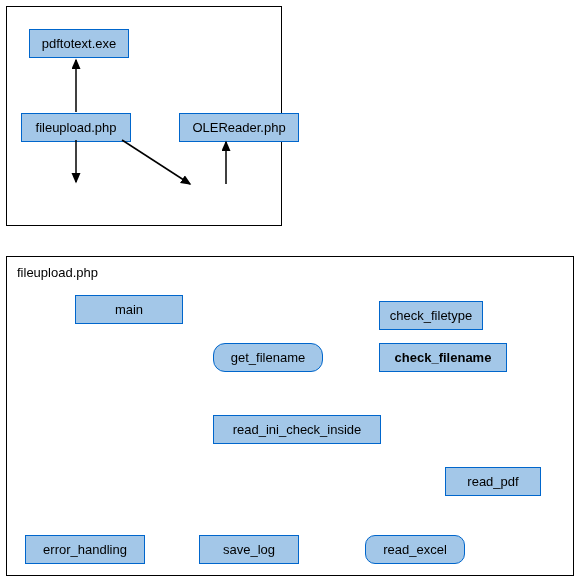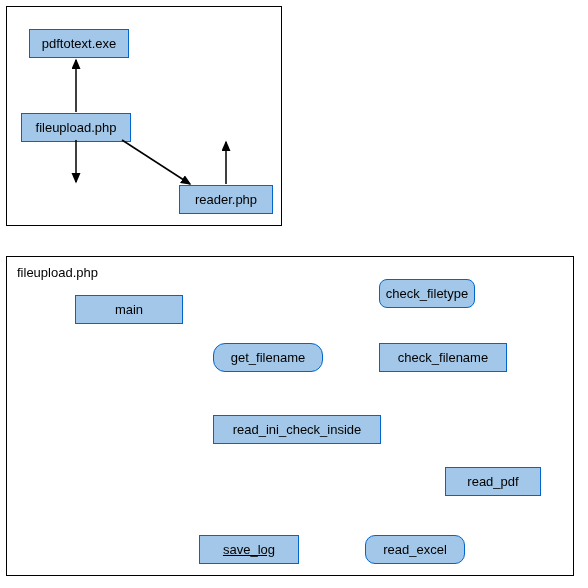--- a/index.html
+++ b/index.html
@@ -8,21 +8,21 @@
   .node { position: absolute; border: 1px solid #0066cc; background: #a3c7e8; text-align: center; padding: 6px 0; font-size: 13px; }
   svg { position: absolute; top: 0; left: 0; }
   .title { position: absolute; font-size: 13px; }
 </style>
 </head>
 <body>
 
 <div class="container" style="left:6px; top:6px; width:276px; height:220px;">
   <div class="node" style="left:22px; top:22px; width:100px;"><span>pdftotext.exe</span></div>
   <div class="node" style="left:14px; top:106px; width:110px;"><span>fileupload.php</span></div>
-  <div class="node" style="left:172px; top:178px; width:94px;"><span>reader.php</span></div>
+  <div class="node" style="left:172px; top:106px; width:120px;"><span>OLEReader.php</span></div>
 </div>
 
 <svg width="588" height="588">
   <defs>
     <marker id="arrowhead" markerWidth="8" markerHeight="8" refX="6" refY="3" orient="auto">
       <polygon points="0 0, 7 3, 0 6" fill="#000"></polygon>
     </marker>
   </defs>
 
   <line x1="76" y1="112" x2="76" y2="60" stroke="#000" stroke-width="1.5" marker-end="url(#arrowhead)"></line>
@@ -50,20 +50,21 @@
   <line x1="262" y1="440" x2="244" y2="534" stroke="#000" stroke-width="1"></line>
 
   <line x1="116" y1="320" x2="226" y2="534" stroke="#000" stroke-width="1"></line>
 
   <line x1="98" y1="320" x2="82" y2="534" stroke="#000" stroke-width="1"></line>
 </svg>
 
 <div class="container" style="left:6px; top:256px; width:568px; height:320px;">
   <div class="title" style="left:10px; top:8px;"><span>fileupload.php</span></div>
   <div class="node" style="left:68px; top:38px; width:108px;"><span>main</span></div>
-  <div class="node" style="left:372px; top:22px; width:96px;border-radius:8px;"><span>check_filetype</span></div>
+  <div class="node" style="left:372px; top:44px; width:104px;"><span>check_filetype</span></div>
   <div class="node" style="left:206px; top:86px; width:110px;border-radius:12px;"><span>get_filename</span></div>
-  <div class="node" style="left:372px; top:86px; width:128px;"><span>check_filename</span></div>
+  <div class="node" style="left:372px; top:86px; width:128px;font-weight:bold;"><span>check_filename</span></div>
   <div class="node" style="left:206px; top:158px; width:168px;"><span>read_ini_check_inside</span></div>
   <div class="node" style="left:438px; top:180px; width:96px;margin-top:30px;"><span>read_pdf</span></div>
-  <div class="node" style="left:192px; top:278px; width:100px;text-decoration:underline;"><span>save_log</span></div>
+  <div class="node" style="left:18px; top:278px; width:120px;"><span>error_handling</span></div>
+  <div class="node" style="left:192px; top:278px; width:100px;"><span>save_log</span></div>
   <div class="node" style="left:358px; top:278px; width:100px;border-radius:10px;"><span>read_excel</span></div>
 </div>
 
 </body></html>

